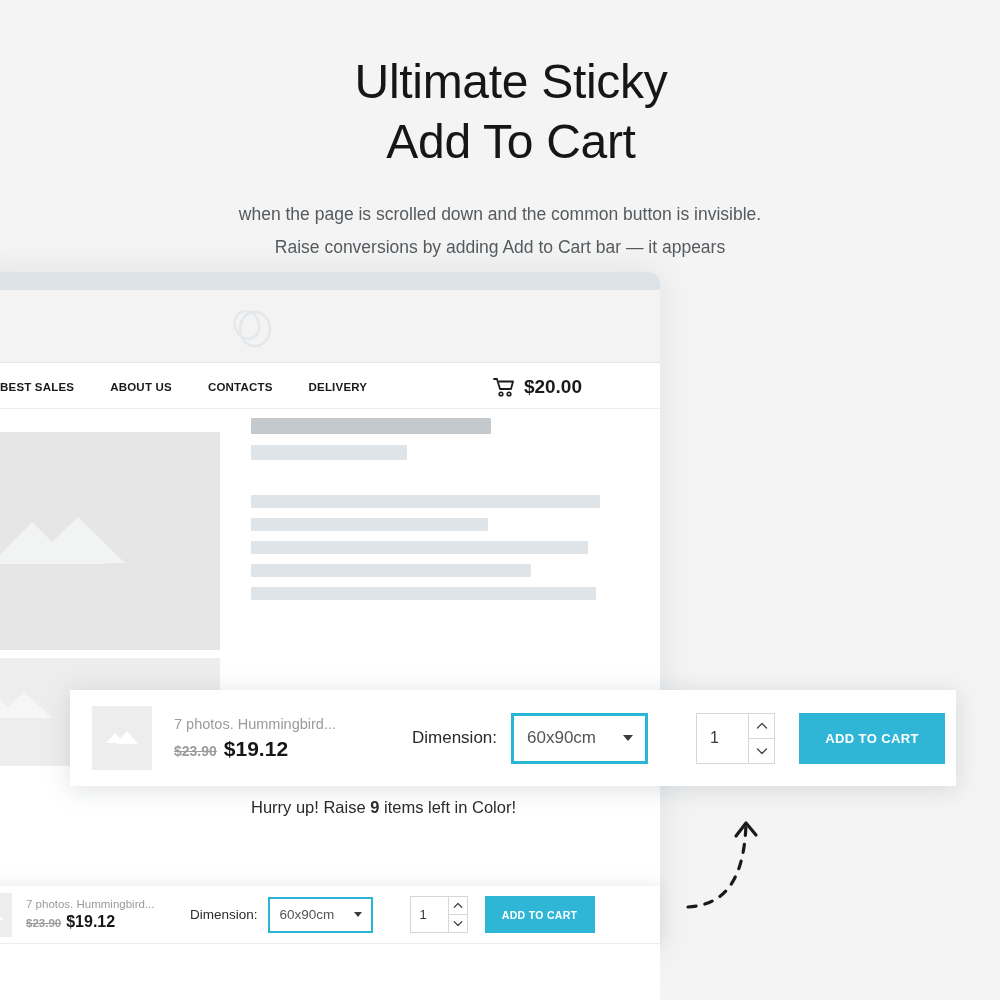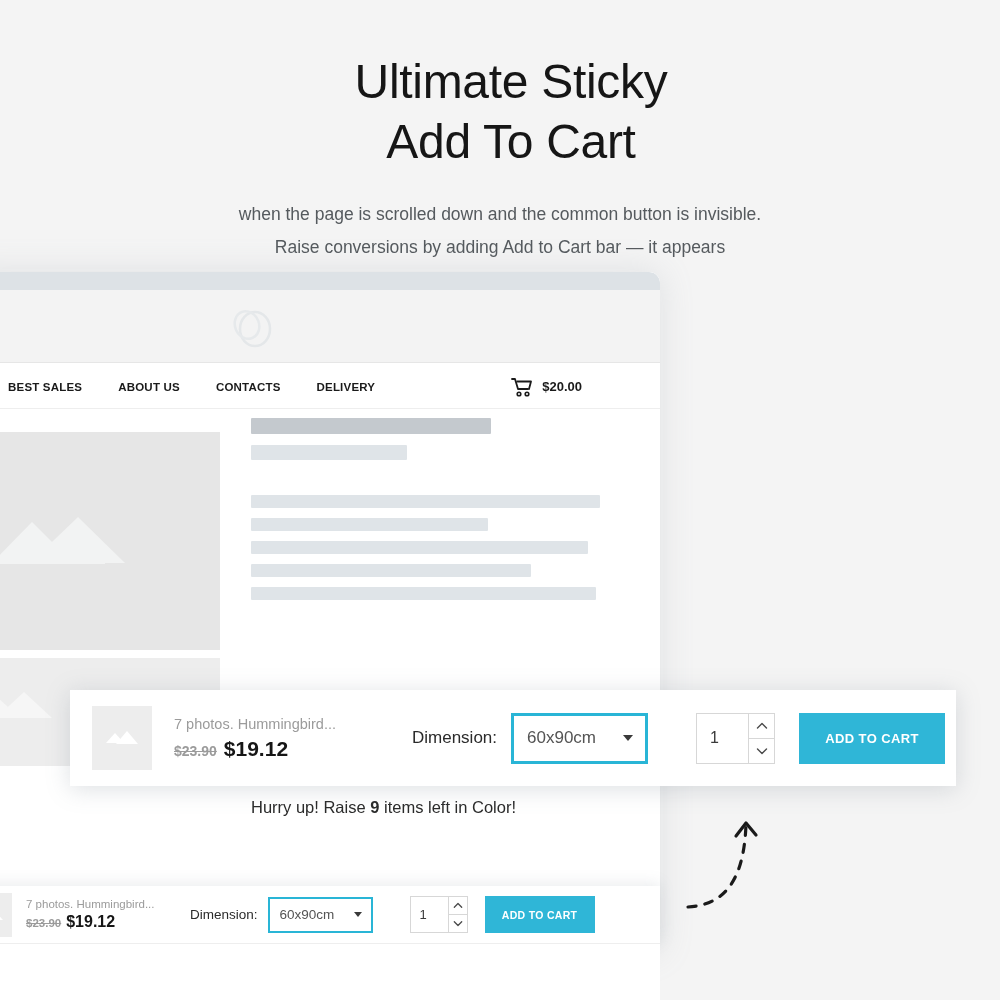--- a/index.html
+++ b/index.html
@@ -93,42 +93,41 @@
     border-bottom: 1px solid #eeeeee;
   }
 
   .nav-list {
     position: absolute;
     left: 30px; top: 0;
     height: 45px;
     display: flex;
     align-items: center;
     gap: 36px;
-    padding-left: 8px;
   }
 
   .nav-item {
     font-size: 11.5px;
     font-weight: 700;
     letter-spacing: 0.2px;
     color: #1a1a1a;
     text-transform: uppercase;
     white-space: nowrap;
   }
 
   .nav-cart {
     position: absolute;
     right: 78px; top: 0;
     height: 45px;
     display: flex;
     align-items: center;
     gap: 9px;
   }
   .nav-cart-total {
-    font-size: 13px;
+    font-size: 19px;
     font-weight: 700;
     color: #1a1a1a;
   }
 
   
   .prod-body {
     position: absolute;
     left: 0; top: 138px;
     width: 690px;
     height: 542px;

